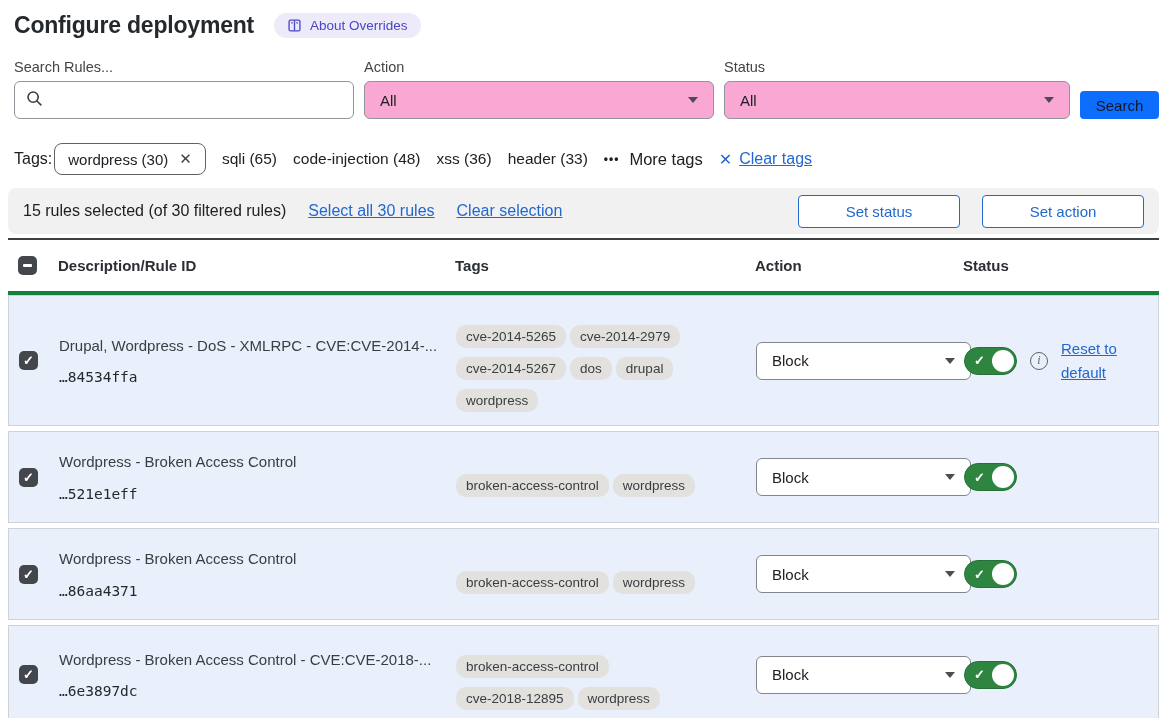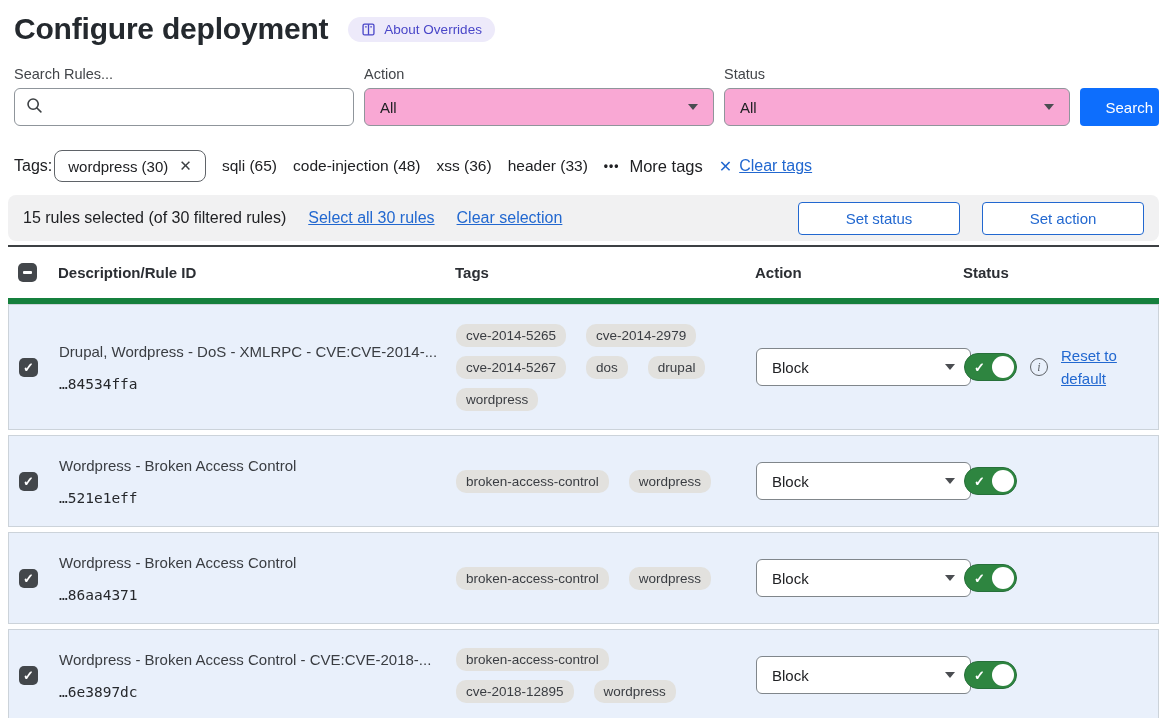--- a/index.html
+++ b/index.html
@@ -4,40 +4,40 @@
 <style>
   html,body{margin:0;padding:0;overflow:hidden;}
   body{
     width:1167px;height:718px;background:#fff;color:#202124;
     font-family:"Liberation Sans",sans-serif;
   }
   .page{padding:8px;box-sizing:border-box;}
 
   
   .header-row{display:flex;align-items:center;gap:20px;margin:4px 0 20px 6px;}
-  .title{font-size:30px;font-weight:700;color:#24292e;letter-spacing:-0.2px;}
+  .title{font-size:23px;font-weight:700;color:#24292e;letter-spacing:-0.2px;}
   .badge{display:inline-flex;align-items:center;gap:8px;background:#edeafa;color:#4946c8;
     font-size:13.5px;padding:5px 13px;border-radius:13px;cursor:pointer;}
   .badge svg{display:block;}
 
   
   .filters{display:flex;gap:10px;margin:0 0 0 6px;align-items:flex-end;}
   .field{display:flex;flex-direction:column;}
   .field-label{font-size:14.5px;color:#424549;margin-bottom:6px;}
   .search-box{width:340px;height:38px;border:1px solid #8f959b;border-radius:6px;
     display:flex;align-items:center;padding:0 11px;gap:9px;box-sizing:border-box;background:#fff;}
   .search-box input{border:none;outline:none;font-size:15px;flex:1;font-family:inherit;background:transparent;}
   .select{height:38px;border:1px solid #8f959b;border-radius:6px;display:flex;align-items:center;
     justify-content:space-between;padding:0 15px;font-size:15px;box-sizing:border-box;background:#f9a8d4;cursor:pointer;}
   .select-action{width:350px;}
   .select-status{width:346px;}
   .caret{width:0;height:0;border-left:5px solid transparent;border-right:5px solid transparent;
     border-top:6px solid #4a4d51;}
-  .search-btn{width:88px;height:38px;background:#0d6efd;color:#ffffff;border:none;border-radius:4px;
-    font-size:15px;font-family:inherit;cursor:pointer;text-align:right;}
+  .search-btn{width:88px;height:28px;background:#0d6efd;color:#0f172a;border:none;border-radius:4px;
+    font-size:15px;font-family:inherit;cursor:pointer;}
 
   
   .tags-bar{display:flex;align-items:center;margin:24px 0 0 6px;gap:16px;}
   .tags-label{font-size:16px;color:#202124;}
   .chip{display:inline-flex;align-items:center;gap:11px;border:1px solid #5f6368;border-radius:8px;
     padding:6px 13px;font-size:15px;cursor:pointer;margin-left:-14px;background:#fff;}
   .chip .x{font-size:15px;color:#3c4043;cursor:pointer;}
   .tag-link{font-size:15.5px;color:#202124;cursor:pointer;}
   .more-tags{display:flex;align-items:center;gap:10px;font-size:16.5px;color:#202124;cursor:pointer;}
   .dots{font-size:12px;font-weight:bold;letter-spacing:1px;color:#202124;}
@@ -49,32 +49,32 @@
   .selection-bar{margin-top:13px;background:#f1f1f2;border-radius:8px;height:46px;display:flex;
     align-items:center;padding:0 15px;gap:22px;font-size:16px;box-sizing:border-box;}
   .link{color:#2268d0;text-decoration:underline;cursor:pointer;}
   .bar-spacer{flex:1;}
   .outline-btn{width:162px;height:33px;border:1px solid #2268d0;color:#2268d0;background:#fff;
     border-radius:4px;font-size:15px;font-family:inherit;cursor:pointer;margin-right:0;}
 
   
   .rules-table{margin-top:4px;border-top:2px solid #3c4043;}
   .grid-cols{display:grid;grid-template-columns:50px 397px 300px 208px 1fr;align-items:center;}
-  .thead{height:51px;border-bottom:6px solid #15803d;background:#fff;font-size:15px;font-weight:700;color:#2b2e33;}
+  .thead{height:51px;border-bottom:4px solid #15803d;background:#fff;font-size:15px;font-weight:700;color:#2b2e33;}
   .row{background:#e9f0fb;border:1px solid #ccd3da;margin-bottom:5px;min-height:92px;
     padding:13px 0;box-sizing:border-box;}
   .row-tall{min-height:126px;}
   .checkbox{width:19px;height:19px;background:#43474b;border-radius:5px;margin-left:10px;display:flex;
     align-items:center;justify-content:center;cursor:pointer;}
   .checkbox .tick{color:#fff;font-size:13px;font-weight:bold;line-height:1;}
   .minus-bar{width:9px;height:2.5px;background:#fff;border-radius:1px;}
   .desc-cell{padding-right:16px;}
   .desc-title{font-size:15px;color:#3a3d42;margin-bottom:14px;line-height:1.3;}
   .rule-id{font-family:"DejaVu Sans Mono",monospace;font-size:14.5px;color:#26282c;}
-  .tags-cell{display:flex;flex-wrap:wrap;gap:9px 20px;padding-right:30px;}
+  .tags-cell{display:flex;flex-wrap:wrap;gap:9px 4px;padding-right:30px;margin-top:16px;}
   .pill{background:#e2e1de;border-radius:10px;padding:4px 10px;font-size:13.5px;color:#3a3d42;white-space:nowrap;}
   .action-select{width:215px;height:38px;border:1px solid #80868b;border-radius:6px;background:#fff;}
   .status-cell{display:flex;align-items:center;gap:13px;}
   .toggle{width:53px;height:28px;background:#2e8540;border:1px solid #27703a;border-radius:15px;
     position:relative;display:flex;align-items:center;box-sizing:border-box;cursor:pointer;}
   .toggle .tick{color:#fff;font-size:13px;font-weight:bold;margin-left:9px;}
   .toggle .knob{position:absolute;right:2px;top:2px;width:22px;height:22px;background:#fff;border-radius:50%;}
   .info{width:18px;height:18px;border:1.5px solid #5f6368;border-radius:50%;color:#5f6368;font-size:12px;
     display:flex;align-items:center;justify-content:center;box-sizing:border-box;
     font-family:"Liberation Serif",serif;font-style:italic;cursor:pointer;}

